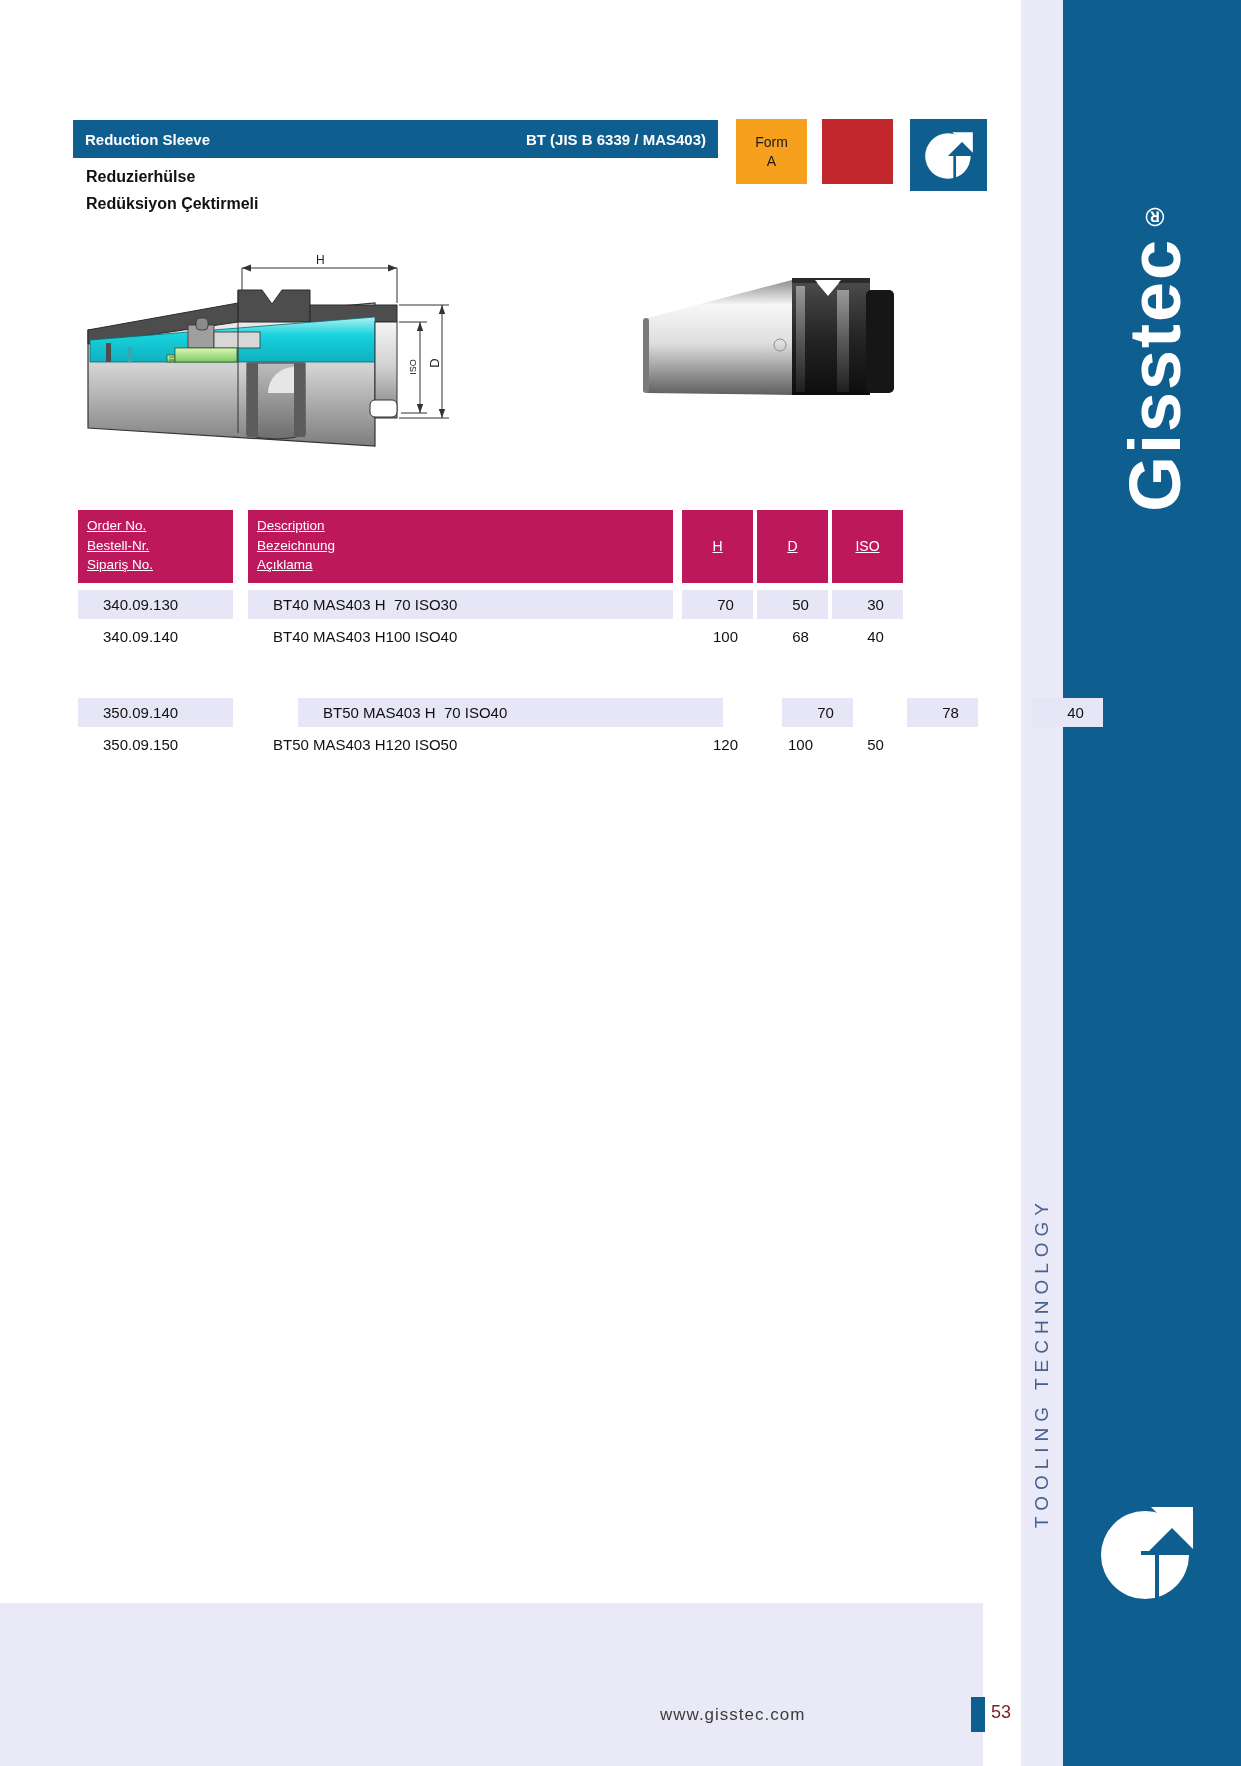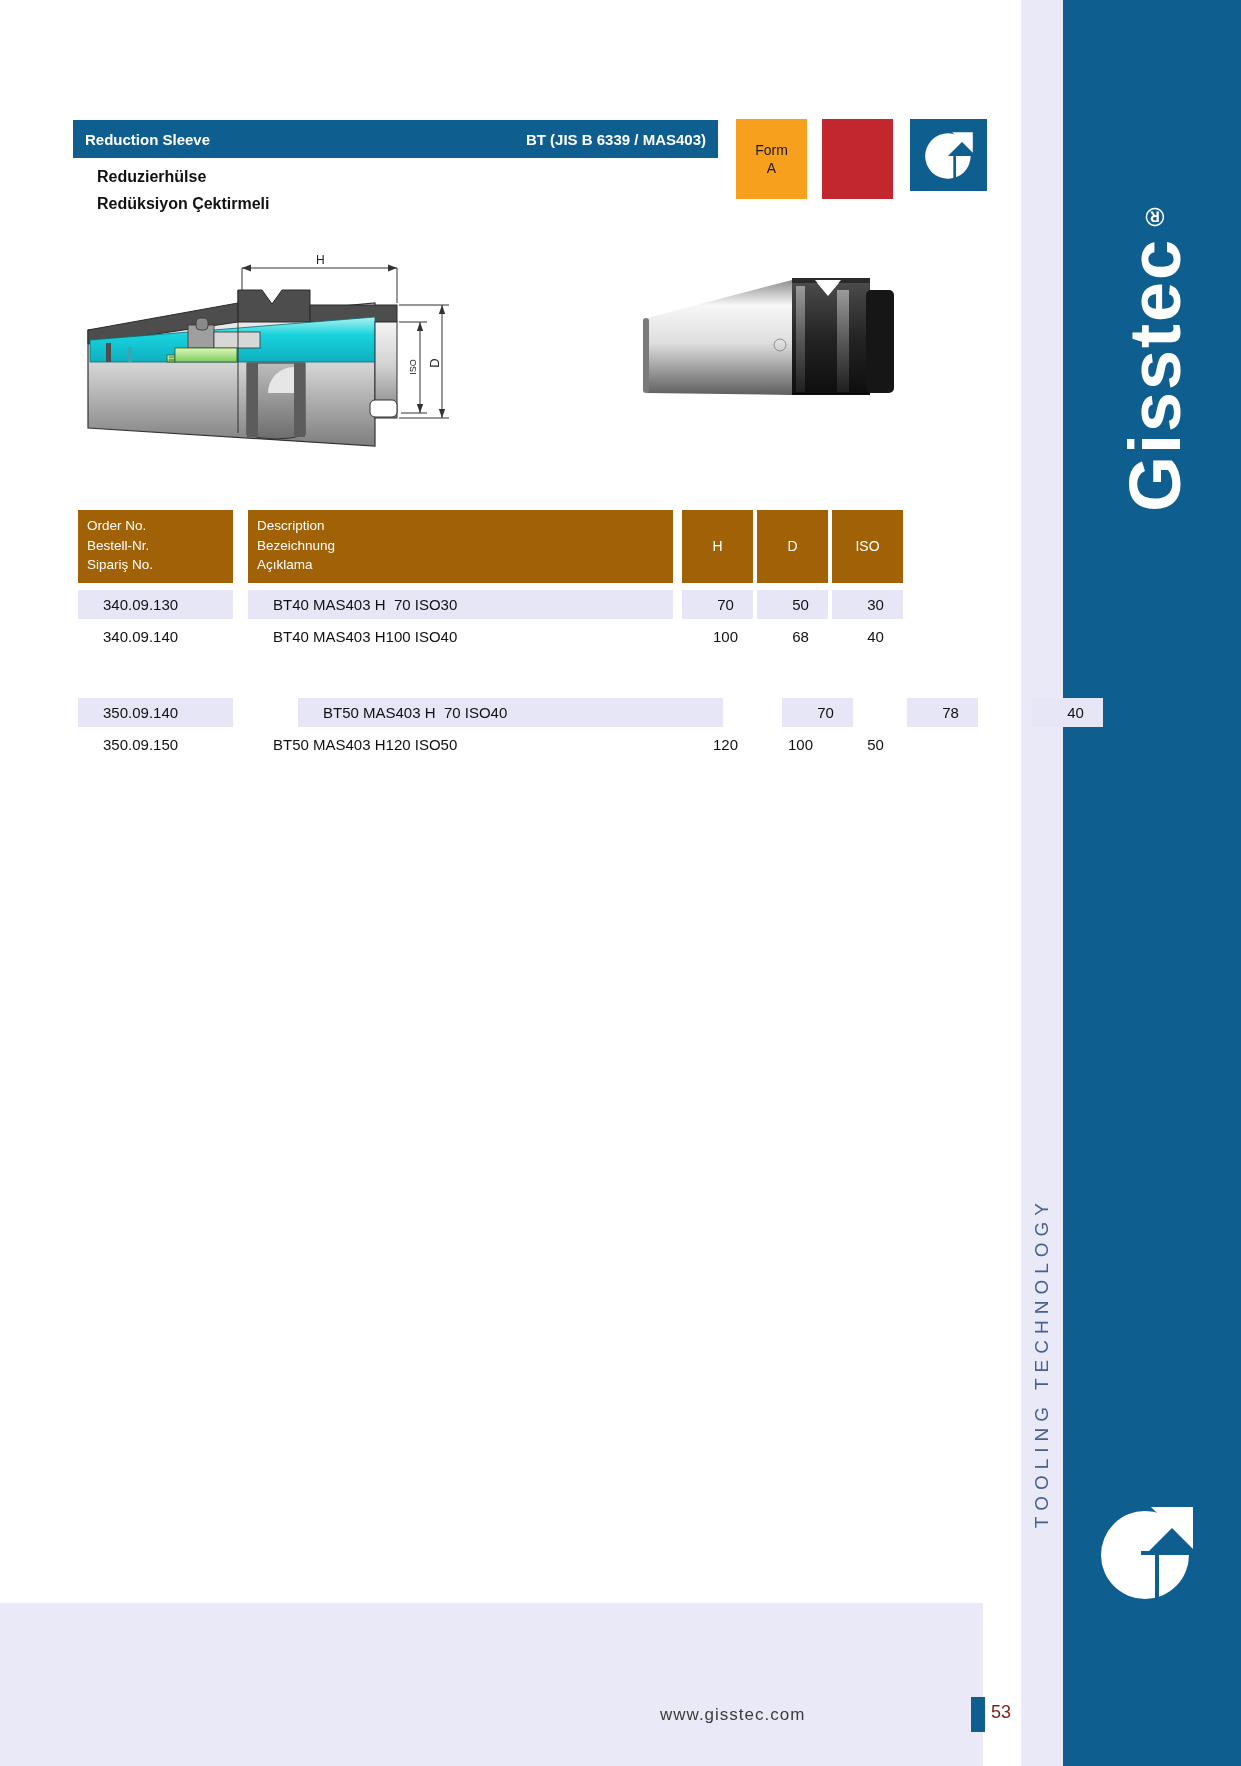--- a/index.html
+++ b/index.html
@@ -26,39 +26,39 @@
     color:#46618c;font-size:19px;letter-spacing:6px;font-weight:normal;
   }
   .side-logo{position:absolute;left:1099px;top:1505px;width:96px;height:96px;}
 
   
   .titlebar{
     position:absolute;left:73px;top:120px;width:645px;height:38px;background:#0f5e90;
     display:flex;align-items:center;justify-content:space-between;
     color:#ffffff;font-size:15px;font-weight:bold;padding:0 12px;box-sizing:border-box;
   }
-  .subtitle{position:absolute;left:86px;color:#111111;font-size:16px;font-weight:bold;margin-left:11px;}
+  .subtitle{position:absolute;left:86px;color:#111111;font-size:16px;font-weight:bold;}
   .sub-de{top:168px;}
   .sub-tr{top:195px;}
-  .badge{position:absolute;top:119px;width:71px;height:80px;}
+  .badge{position:absolute;top:119px;width:71px;height:65px;}
   .badge-form{left:736px;background:#f6a01d;display:flex;flex-direction:column;align-items:center;justify-content:center;
     color:#1a1a1a;font-size:14px;line-height:1.3;}
   .badge-red{left:822px;background:#c2272d;}
   .badge-logo{left:910px;width:77px;height:72px;background:#0f5e90;display:flex;align-items:center;justify-content:center;}
 
   
   .draw-left{position:absolute;left:70px;top:255px;}
   .draw-right{position:absolute;left:575px;top:250px;}
 
   
   .spec-table{position:absolute;left:78px;top:510px;width:825px;}
   .trow{display:grid;grid-template-columns:155px 15px 425px 9px 71px 4px 71px 4px 71px;}
   .thead{height:73px;}
-  .thead .cell{background:#a16207;color:#ffffff;font-size:13.5px;line-height:1.45;
-    padding:6px 0 0 9px;box-sizing:border-box;}
+  .thead .cell{background:#be185d;color:#ffffff;font-size:13.5px;line-height:1.45;
+    padding:6px 0 0 9px;box-sizing:border-box;text-decoration:underline;}
   .thead .cell.num{display:flex;align-items:center;justify-content:center;padding:0;font-size:14px;}
   .tdata{height:29px;margin-top:3px;}
   .tdata .cell{font-size:15px;color:#111111;display:flex;align-items:center;padding-left:25px;box-sizing:border-box;white-space:pre;}
   .tdata .cell.num{justify-content:center;padding-left:16px;}
   .tdata.shaded .cell{background:#e6e6f6;}
   .tdata.first{margin-top:7px;}
   .tdata.after-gap{margin-top:47px;gap:25px;}
   .gapcol{background:transparent;}
 
   

